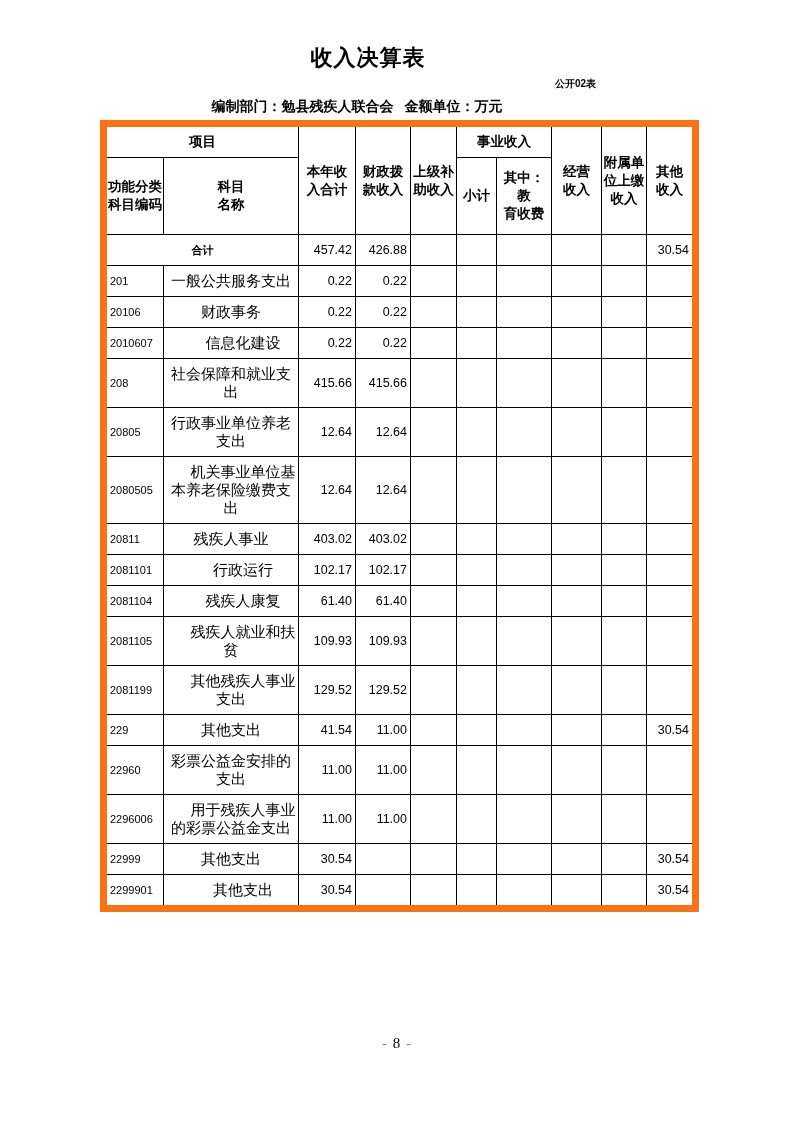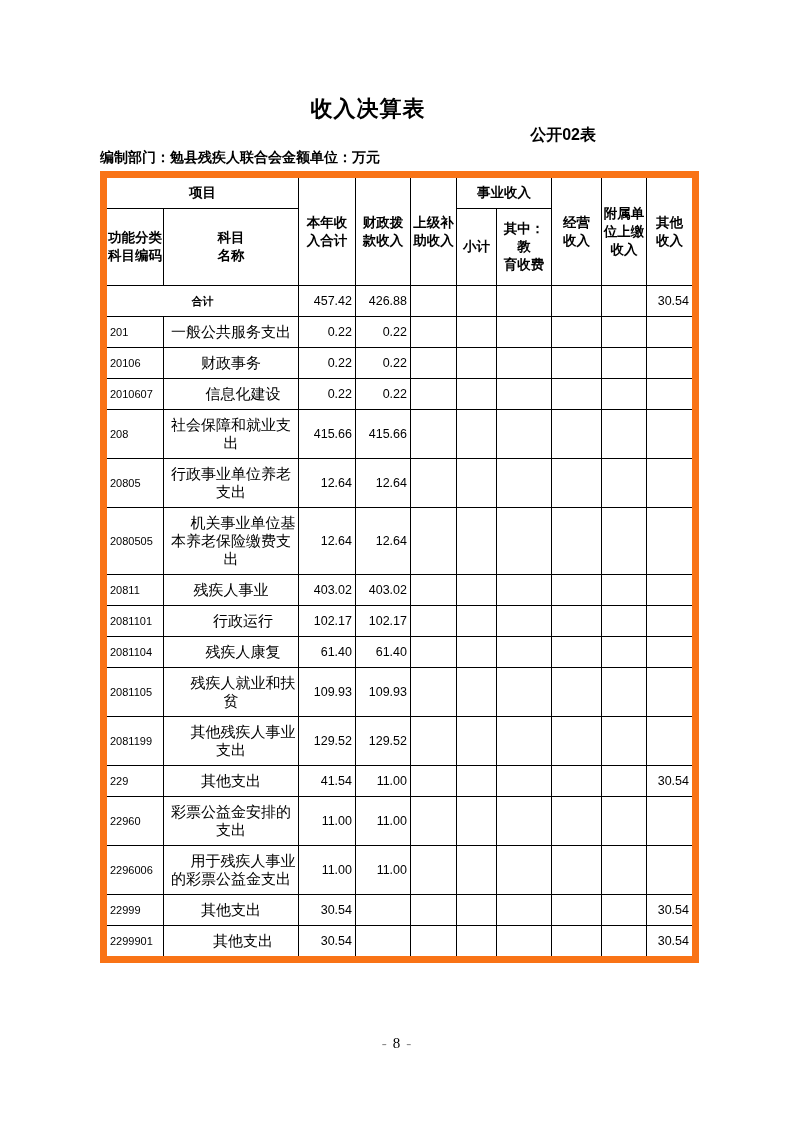--- a/index.html
+++ b/index.html
@@ -7,48 +7,49 @@
     width: 793px; height: 1122px;
     background: #ffffff;
     color: #000;
     position: relative;
     font-family: "Liberation Serif", "DejaVu Serif", serif;
     overflow: hidden;
   }
   .content {
     margin-left: 100px;
     width: 536px;
-    padding-top: 94px;
+    padding-top: 43px;
   }
   .title {
     margin: 0;
     text-align: center;
     font-family: "Liberation Sans", "DejaVu Sans", sans-serif;
     font-weight: bold;
     font-size: 22px;
     line-height: 30px;
     letter-spacing: 1px;
   }
   .form-no {
     margin-top: 2px;
     text-align: right;
     padding-right: 40px;
     font-family: "Liberation Sans", "DejaVu Sans", sans-serif;
     font-weight: bold;
-    font-size: 16px;
+    font-size: 10px;
     line-height: 18px;
   }
   .meta-line {
     margin-top: 4px;
     display: flex;
-    justify-content: flex-start;
+    justify-content: center;
     font-family: "Liberation Sans", "DejaVu Sans", sans-serif;
     font-weight: bold;
     font-size: 14px;
     line-height: 18px;
+    gap: 11px;
   }
   .meta-line .unit { padding-right: 22px; }
 
   table.budget-table {
     margin-top: 5px;
     border-collapse: collapse;
     table-layout: fixed;
     width: 592px;
     border: 7px solid #f97316;
   }

